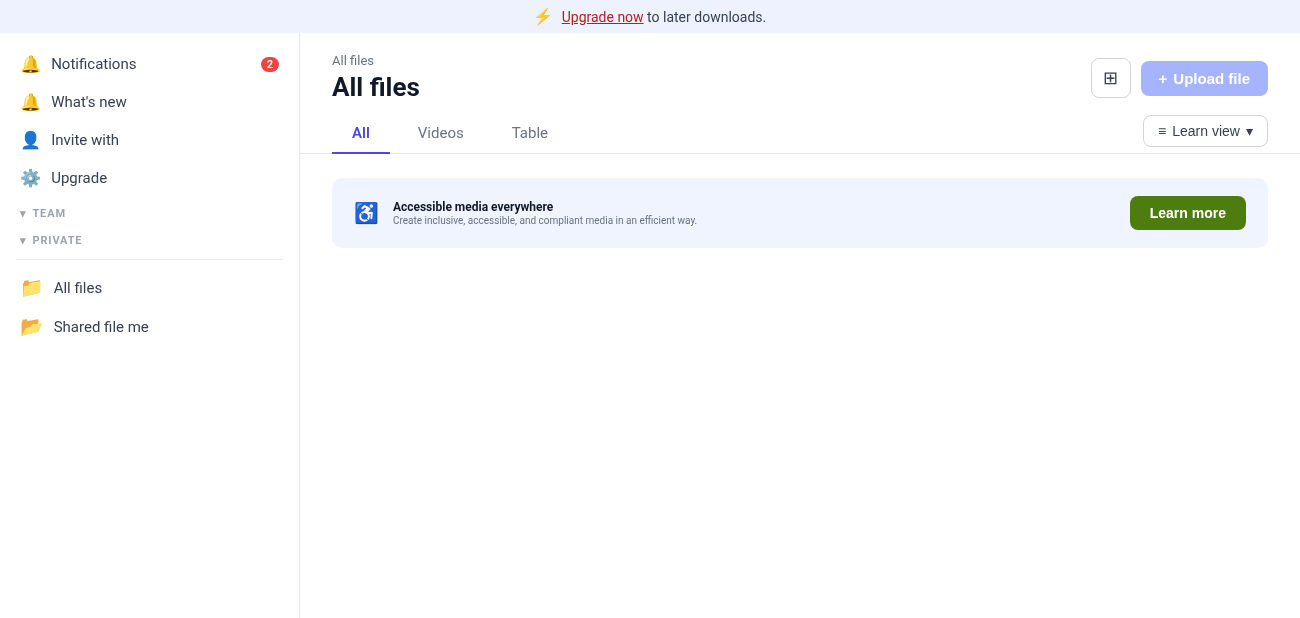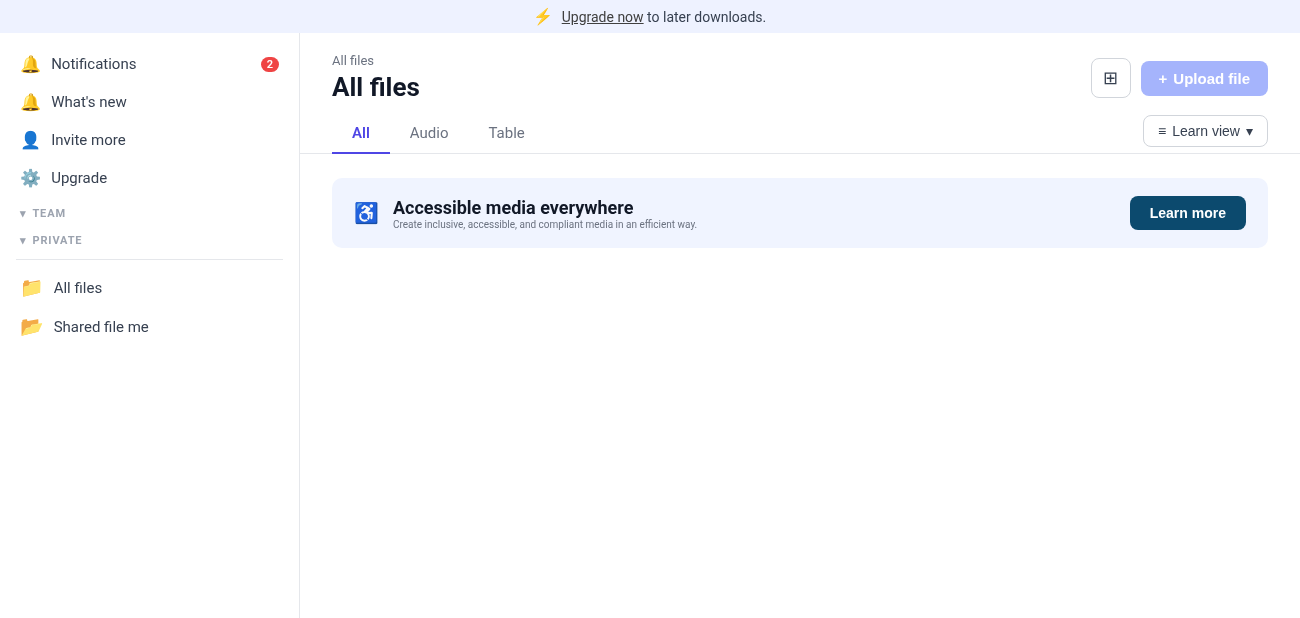--- a/index.html
+++ b/index.html
@@ -11,21 +11,21 @@
       display: flex;
       align-items: center;
       justify-content: center;
       gap: 8px;
       padding: 7px 16px;
       font-size: 14px;
       color: #374151;
       flex-shrink: 0;
     }
     .top-banner a {
-      color: #404040;
+      color: #b91c1c;
       text-decoration: underline;
       cursor: pointer;
       margin-top: 29px;
     }
     .lightning-icon {
       color: #4f46e5;
       font-size: 16px;
     }
 
     
@@ -162,21 +162,21 @@
     .tabs-bar {
       display: flex;
       align-items: center;
       padding: 0 32px;
       border-bottom: 1px solid #e5e7eb;
       margin-top: 12px;
       justify-content: space-between;
     }
     .tabs-left {
       display: flex;
-      gap: 0;
+      gap: 8px;
     }
     .tab {
       padding: 10px 20px;
       font-size: 15px;
       color: #6b7280;
       cursor: pointer;
       border-bottom: 2px solid transparent;
       margin-bottom: -1px;
     }
     .tab.active {
@@ -216,36 +216,36 @@
     }
     .info-banner-icon {
       font-size: 20px;
       color: #4f46e5;
       flex-shrink: 0;
     }
     .info-banner-text {
       flex: 1;
     }
     .info-banner-title {
-      font-size: 18px;
+      font-size: 12px;
       font-weight: 700;
       color: #111827;
       margin-bottom: 1px;
     }
     .info-banner-desc {
       font-size: 10px;
       color: #6b7280;
     }
     .info-banner-actions {
       display: flex;
       align-items: center;
       gap: 10px;
     }
     .learn-more-btn {
-      background: #0c4a6e;
+      background: #4d7c0f;
       color: #fff;
       border: none;
       border-radius: 8px;
       padding: 9px 20px;
       font-size: 14px;
       font-weight: 600;
       cursor: pointer;
     }
     .maybe-later-btn {
       background: transparent;
@@ -278,21 +278,21 @@
       <span class="badge">2</span>
     </div>
 
     <div class="sidebar-nav-item">
       <span class="nav-icon">🔔</span>
       <span>What's new</span>
     </div>
 
     <div class="sidebar-nav-item">
       <span class="nav-icon">👤</span>
-      <span>Invite more</span>
+      <span>Invite with</span>
     </div>
 
     <div class="sidebar-nav-item">
       <span class="nav-icon">⚙️</span>
       <span>Upgrade</span>
     </div>
 
     <div class="sidebar-section-header">
       <span class="chevron">▾</span>
       <span>TEAM</span>
@@ -334,21 +334,21 @@
         </button>
       </div>
     </div>
 
     <div class="tabs-bar">
       <div class="tabs-left">
         <div class="tab active">
           <span>All</span>
         </div>
         <div class="tab">
-          <span>Audio</span>
+          <span>Videos</span>
         </div>
         <div class="tab">
           <span>Table</span>
         </div>
       </div>
       <button class="table-view-btn">
         <span>≡</span>
         <span>Learn view</span>
         <span>▾</span>
       </button>

